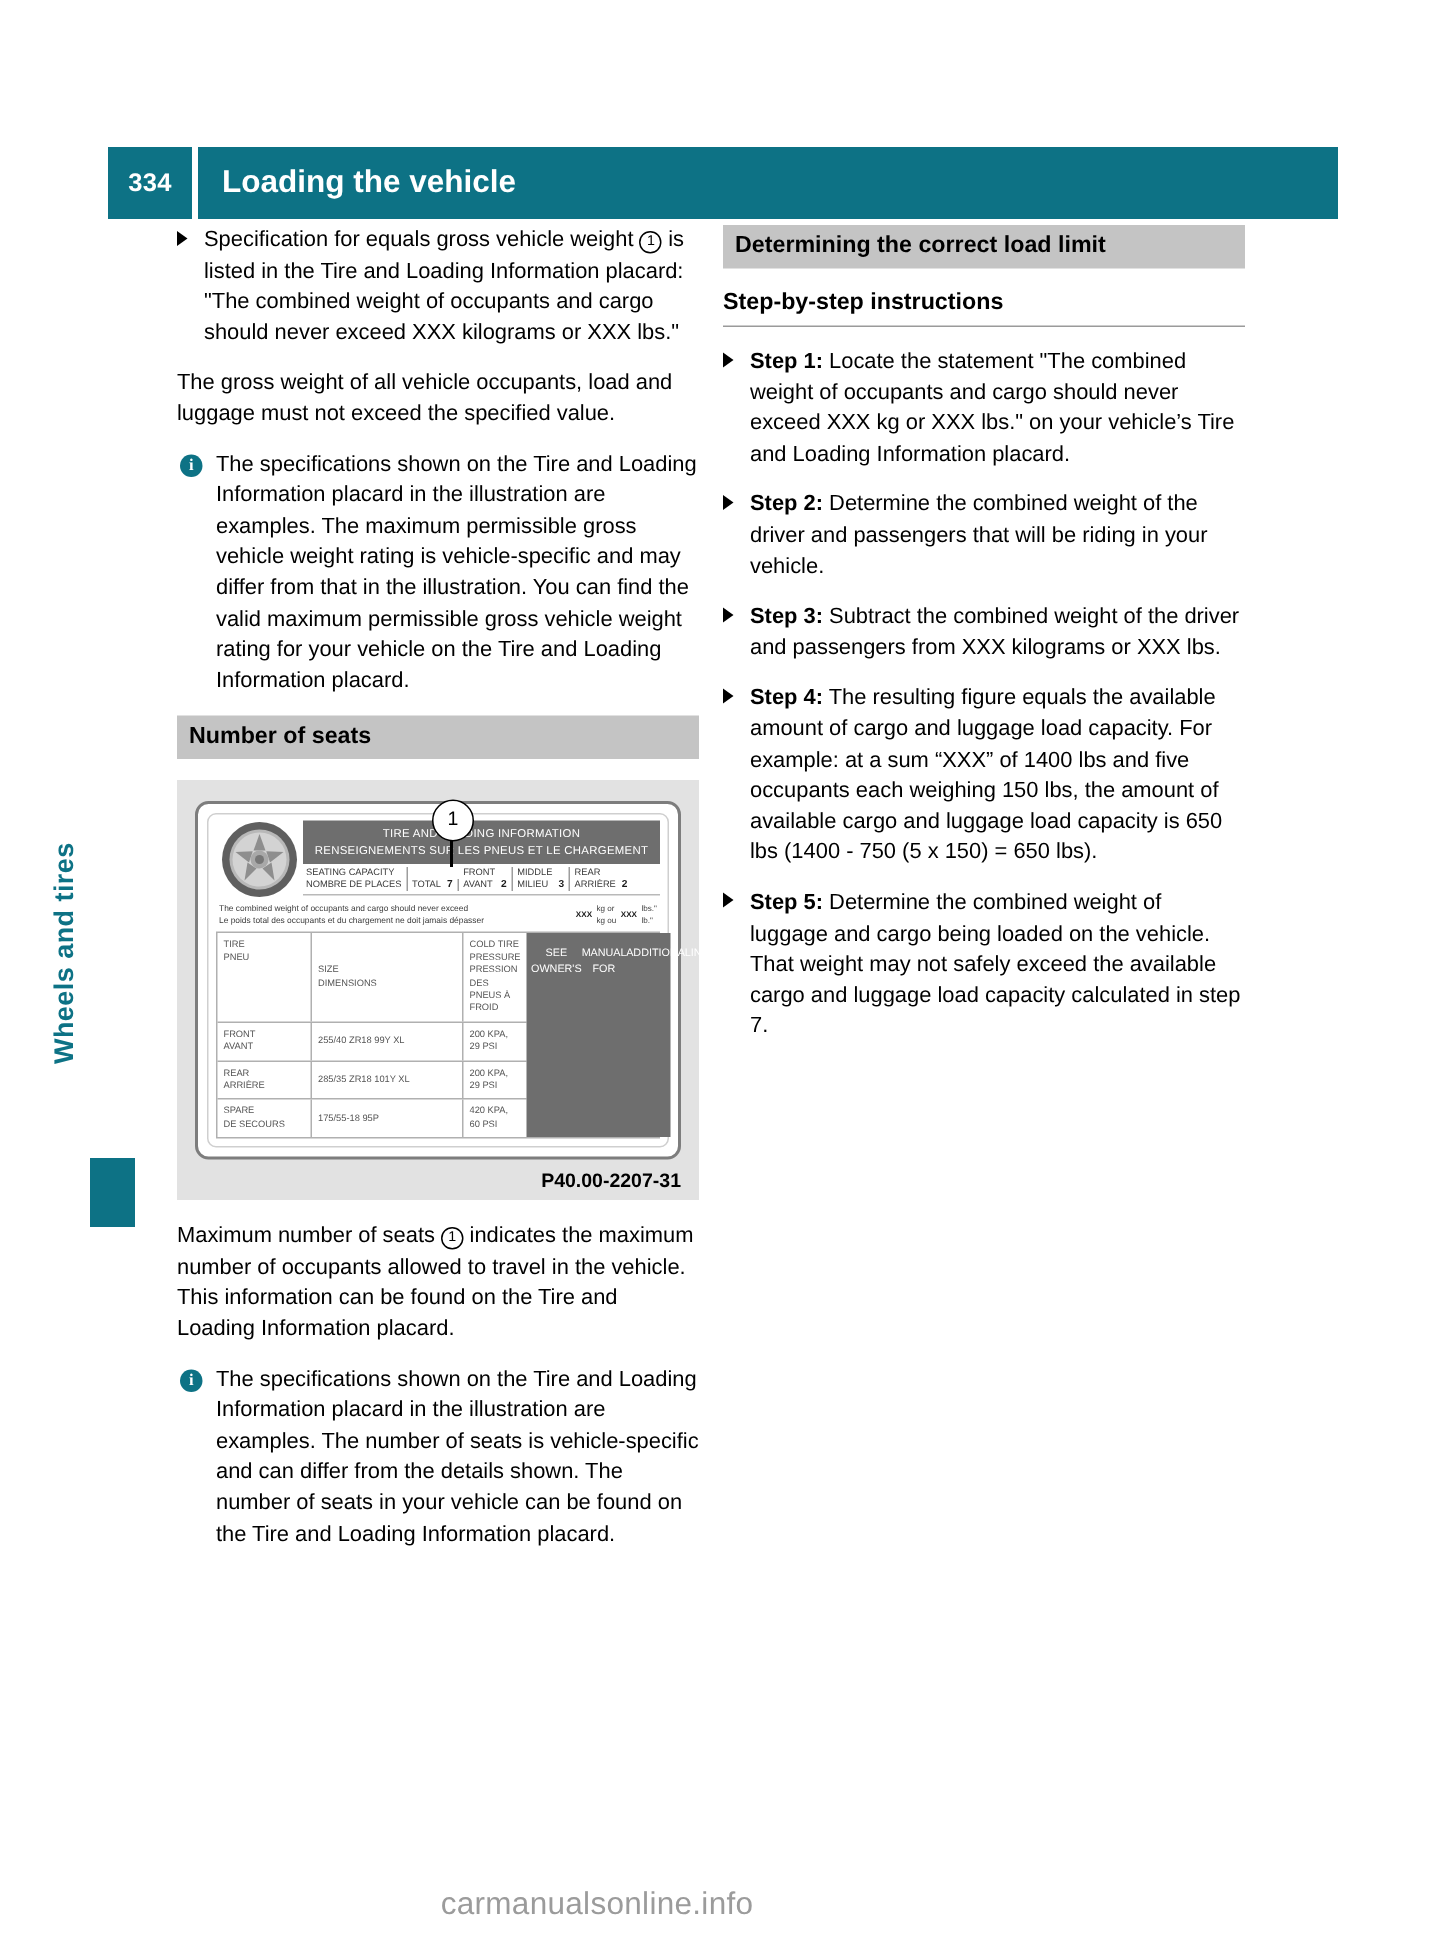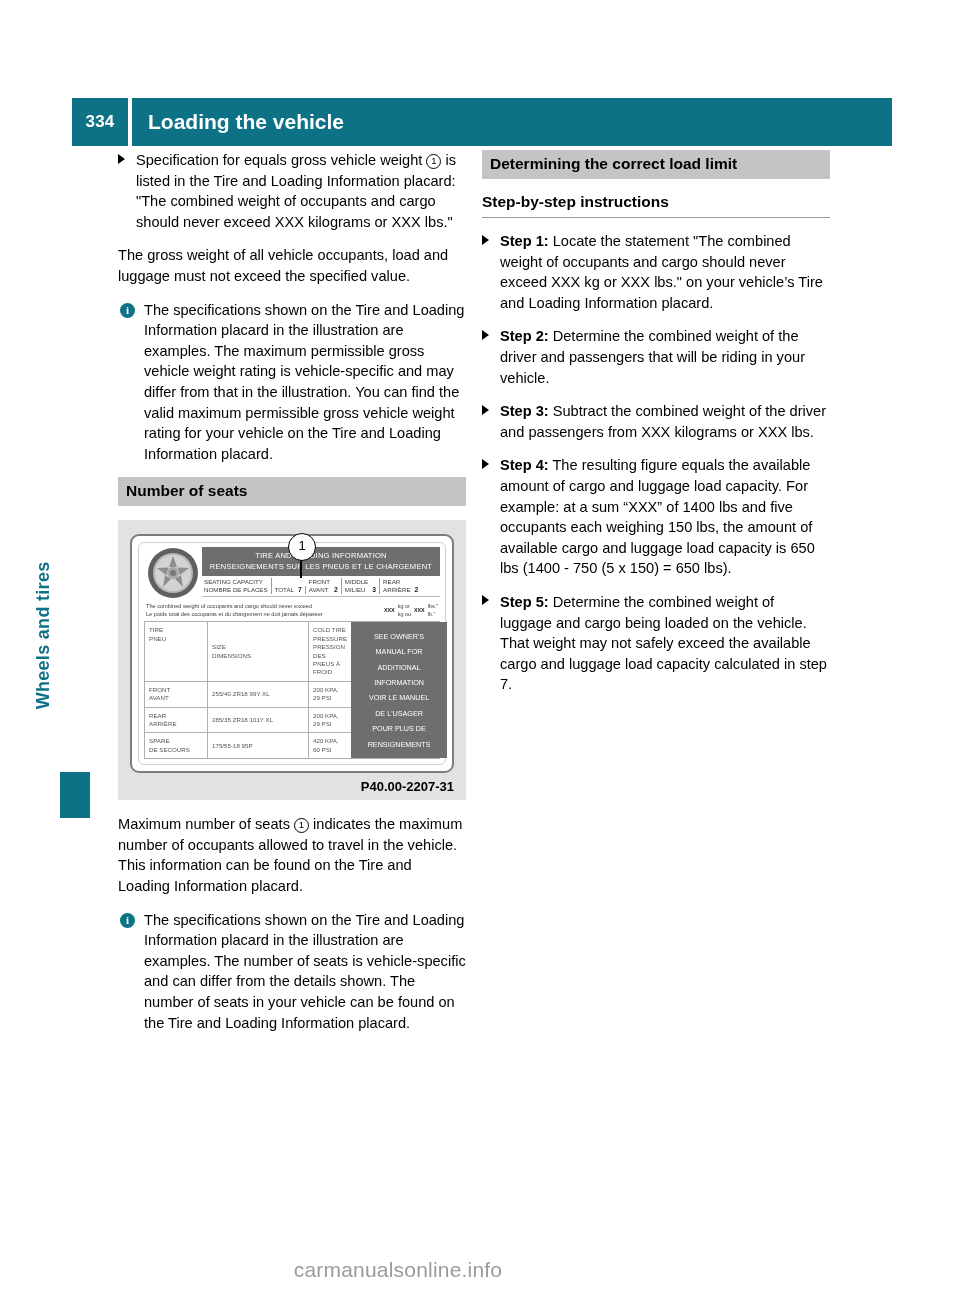--- a/index.html
+++ b/index.html
@@ -283,21 +283,21 @@
   .pt-side {
     width: 90px;
     flex: none;
     background: #6e6e6e;
     color: #ffffff;
     font-size: 7.2px;
     line-height: 11px;
     text-align: center;
     padding: 6px 3px;
     display: flex;
-    flex-direction: column;
+    flex-direction: row;
     justify-content: space-around;
   }
   .pt-side div { padding: 1px 0; }
   .figure-caption {
     text-align: right;
     font-size: 13px;
     font-weight: bold;
     padding-top: 6px;
     color: #000;
   }

